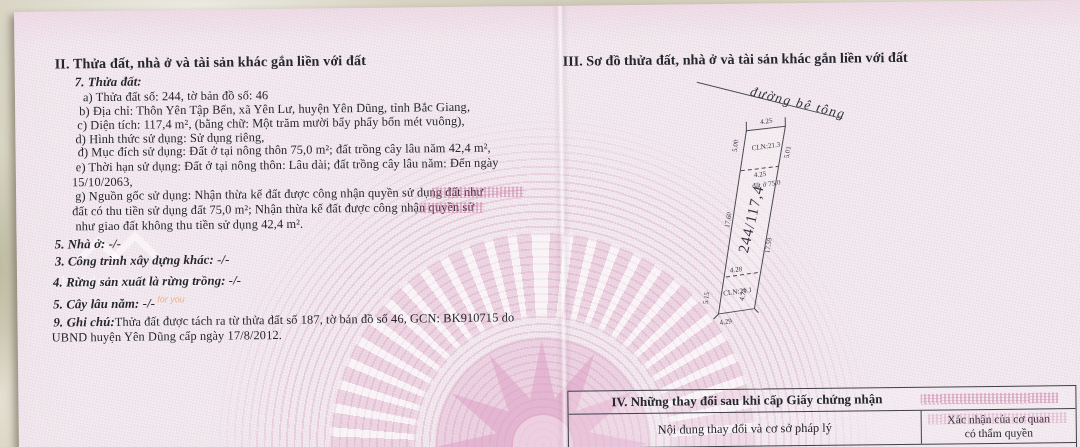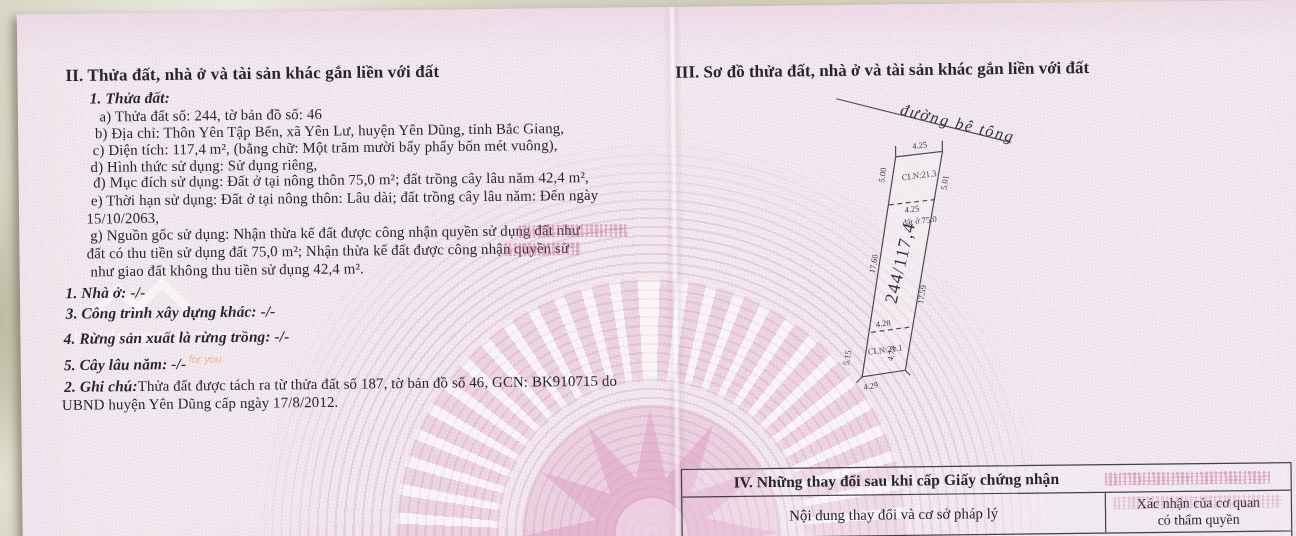--- a/index.html
+++ b/index.html
@@ -88,36 +88,36 @@
     <circle cx="0" cy="0" r="30" fill="rgba(255,255,255,.35)"></circle>
   </svg>
   <div class="crease"></div>
 
   <span class="wm-roof r1"></span>
   <span class="wm-roof r2"></span>
   <div class="wm-brand">batdongsan.com.vn</div>
   <div class="wm-tag">for you</div>
 
   <div class="ln hdr" style="left:40px;top:44px;">II. Thửa đất, nhà ở và tài sản khác gắn liền với đất</div>
-  <div class="ln bi" style="left:60px;top:64px;">1. Thửa đất:</div>
+  <div class="ln bi" style="left:60px;top:64px;">7. Thửa đất:</div>
   <div class="ln" style="left:68px;top:79px;">a) Thửa đất số: 244, tờ bản đồ số: 46</div>
   <div class="ln" style="left:64px;top:93px;">b) Địa chỉ: Thôn Yên Tập Bến, xã Yên Lư, huyện Yên Dũng, tỉnh Bắc Giang,</div>
   <div class="ln" style="left:62px;top:107px;">c) Diện tích: 117,4 m², (bằng chữ: Một trăm mười bẩy phẩy bốn mét vuông),</div>
   <div class="ln" style="left:60px;top:121px;">d) Hình thức sử dụng: Sử dụng riêng,</div>
   <div class="ln" style="left:62px;top:134px;">đ) Mục đích sử dụng: Đất ở tại nông thôn 75,0 m²; đất trồng cây lâu năm 42,4 m²,</div>
   <div class="ln" style="left:60px;top:149px;">e) Thời hạn sử dụng: Đất ở tại nông thôn: Lâu dài; đất trồng cây lâu năm: Đến ngày</div>
   <div class="ln" style="left:56px;top:164px;">15/10/2063,</div>
   <div class="ln" style="left:59px;top:178px;">g) Nguồn gốc sử dụng: Nhận thừa kế đất được công nhận quyền sử dụng đất như</div>
   <div class="ln" style="left:56px;top:193px;">đất có thu tiền sử dụng đất 75,0 m²; Nhận thừa kế đất được công nhận quyền sử</div>
   <div class="ln" style="left:59px;top:208px;">như giao đất không thu tiền sử dụng 42,4 m².</div>
-  <div class="ln bi" style="left:38px;top:226px;">1. Nhà ở: -/-</div>
+  <div class="ln bi" style="left:38px;top:226px;">5. Nhà ở: -/-</div>
   <div class="ln bi" style="left:38px;top:243px;">3. Công trình xây dựng khác: -/-</div>
   <div class="ln bi" style="left:36px;top:264px;">4. Rừng sản xuất là rừng trồng: -/-</div>
   <div class="ln bi" style="left:36px;top:286px;">5. Cây lâu năm: -/-</div>
-  <div class="ln" style="left:36px;top:304px;"><span class="bi">2. Ghi chú:</span><span>Thửa đất được tách ra từ thửa đất số 187, tờ bản đồ số 46, GCN: BK910715 do</span></div>
+  <div class="ln" style="left:36px;top:304px;"><span class="bi">9. Ghi chú:</span><span>Thửa đất được tách ra từ thửa đất số 187, tờ bản đồ số 46, GCN: BK910715 do</span></div>
   <div class="ln" style="left:34px;top:319px;">UBND huyện Yên Dũng cấp ngày 17/8/2012.</div>
 
   <div class="garble" style="left:416px;top:180px;width:92px;"></div>
   <div class="garble" style="left:404px;top:195px;width:64px;"></div>
 
   <div class="s3-title">III. Sơ đồ thửa đất, nhà ở và tài sản khác gắn liền với đất</div>
 
   <svg class="dg-svg" width="240" height="280" viewBox="650 60 240 280">
     <g stroke="#4a4a55" stroke-width="1" fill="none">
       <line x1="682" y1="78" x2="827" y2="116"></line>

